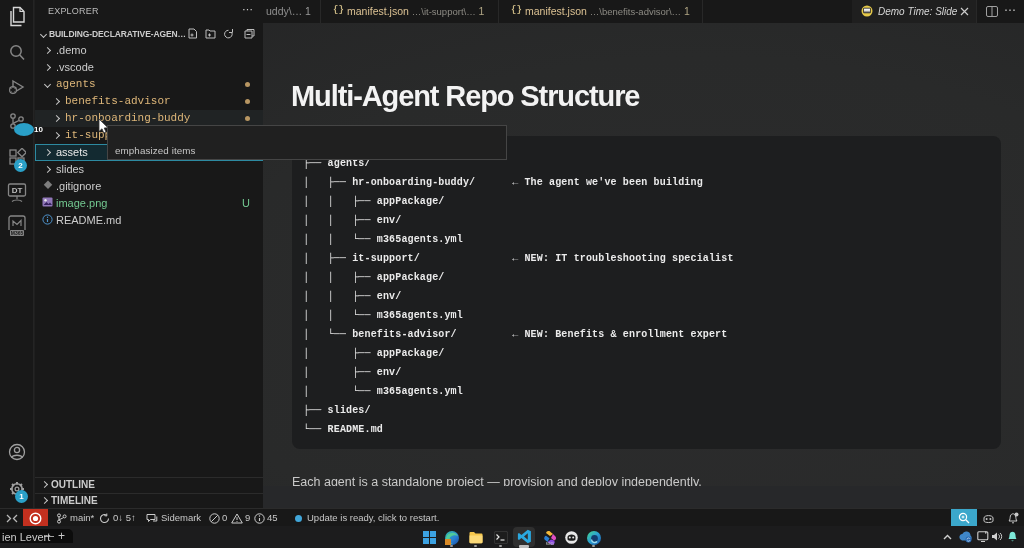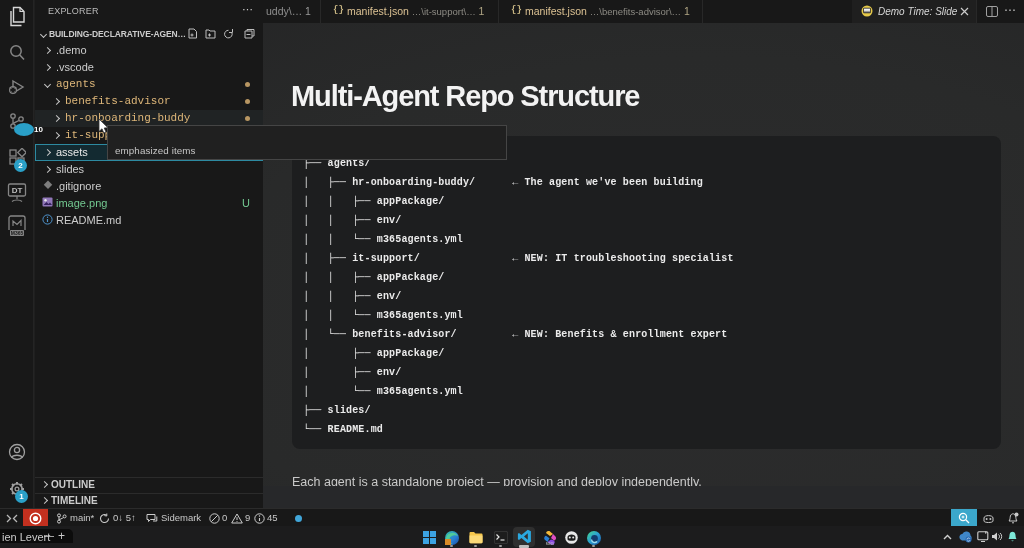--- a/index.html
+++ b/index.html
@@ -275,20 +275,21 @@
         <path d="M6 4.2 V7 M6 8.2 V9" stroke="#cccccc" stroke-width="1"></path>
       </svg>
     <div class="st" style="left:245px;">9</div>
     <svg class="abs" style="left:254px;top:4px;z-index:6;" width="11" height="11" viewBox="0 0 11 11">
         <circle cx="5.5" cy="5.5" r="4.7" fill="none" stroke="#cccccc" stroke-width="1"></circle>
         <path d="M5.5 5 V8" stroke="#cccccc" stroke-width="1.1"></path>
         <circle cx="5.5" cy="3" r="0.7" fill="#cccccc"></circle>
       </svg>
     <div class="st" style="left:267px;">45</div>
     <div class="abs" style="left:295px;top:6px;width:7px;height:7px;border-radius:50%;background:#41a6d9;z-index:6;"></div>
+    <div class="st" style="left:307px;">Update is ready, click to restart.</div>
 
     <div class="abs" style="left:951px;top:0;width:26px;height:18px;background:#3ba7cb;z-index:6;"></div>
     <svg class="abs" style="left:958px;top:3px;z-index:7;" width="12" height="12" viewBox="0 0 12 12">
       <circle cx="5" cy="5" r="3.6" fill="none" stroke="#ffffff" stroke-width="1.2"></circle>
       <path d="M7.8 7.8 L11 11" stroke="#ffffff" stroke-width="1.3"></path>
       <path d="M5 3.6 V6.4 M3.6 5 H6.4" stroke="#ffffff" stroke-width="1"></path>
     </svg>
     <svg class="abs" style="left:982px;top:4px;z-index:6;" width="13" height="11" viewBox="0 0 13 11">
       <path d="M2 5 C2 1.8 11 1.8 11 5 V8 C11 10 2 10 2 8 Z" fill="none" stroke="#c8c8c8" stroke-width="1"></path>
       <circle cx="4.6" cy="6" r="1" fill="#c8c8c8"></circle>

